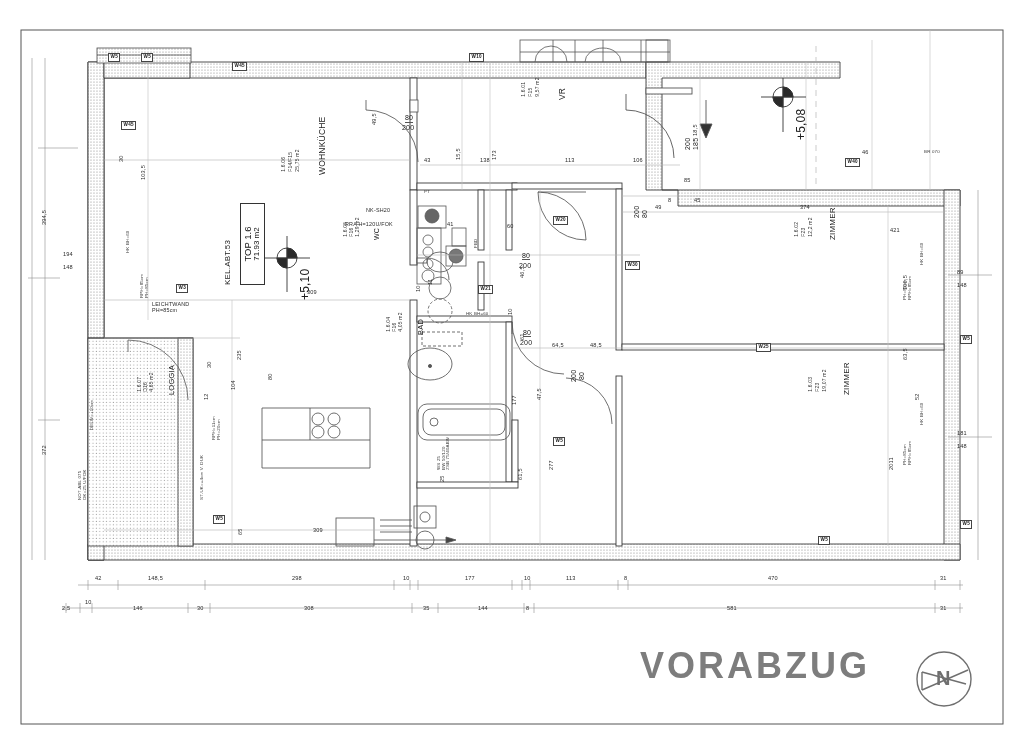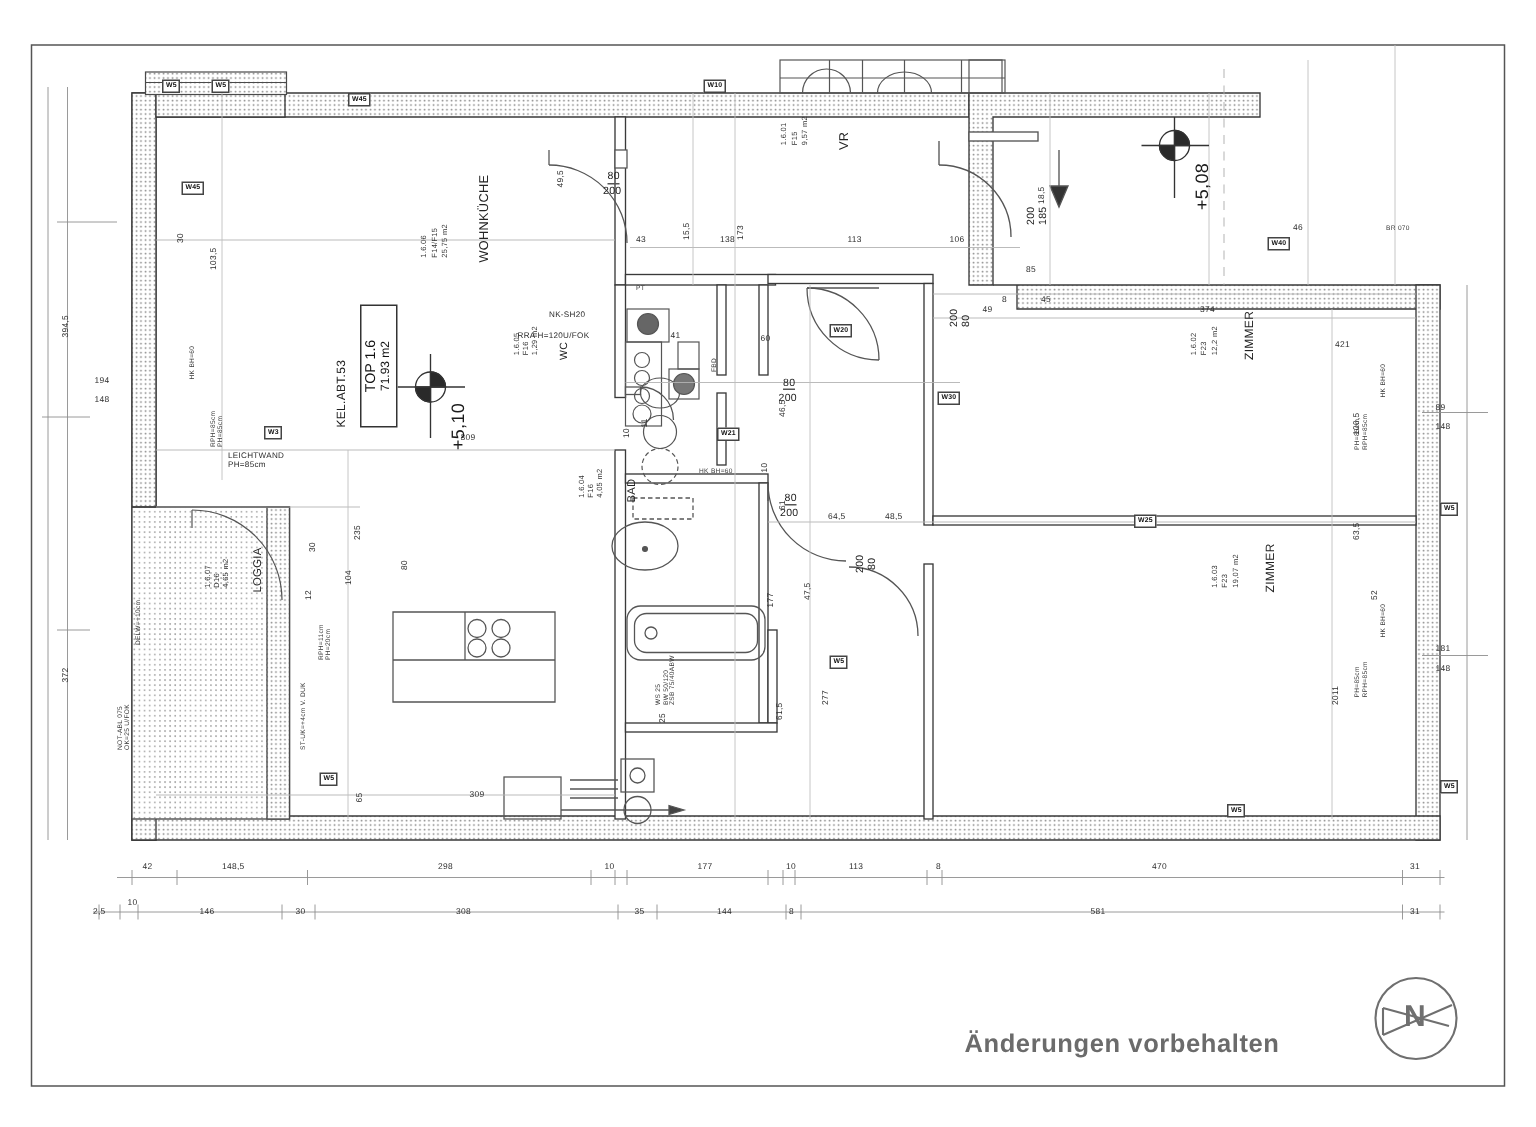--- a/index.html
+++ b/index.html
@@ -542,16 +542,16 @@
 <div class="lbl dim" style="left:862px;top:150px;">46</div>
 <div class="lbl dim" style="left:668px;top:198px;">8</div>
 <div class="lbl dim" style="left:694px;top:198px;">45</div>
 <div class="lbl dim rot90" style="left:368px;top:124px;opacity:0;">14,5</div>
 <div class="lbl dim rot90" style="left:119px;top:162px;">30</div>
 <div class="lbl dim rot90" style="left:440px;top:482px;">25</div>
 <div class="lbl dim rot90" style="left:903px;top:360px;">63,5</div>
 <div class="lbl dim rot90" style="left:903px;top:290px;">100,5</div>
 <div class="lbl dim rot90" style="left:889px;top:470px;">2011</div>
 
-<div class="wm wm-sub" style="left:643px;top:686px;">Änderungen vorbehalten</div>
+<div class="wm wm-main" style="left:640px;top:645px;">VORABZUG</div>
 <div class="lbl" style="left:936px;top:668px;font-size:20px;font-weight:700;color:#6f6f6f;">N</div>
 
 </div>
 
 </body></html>

